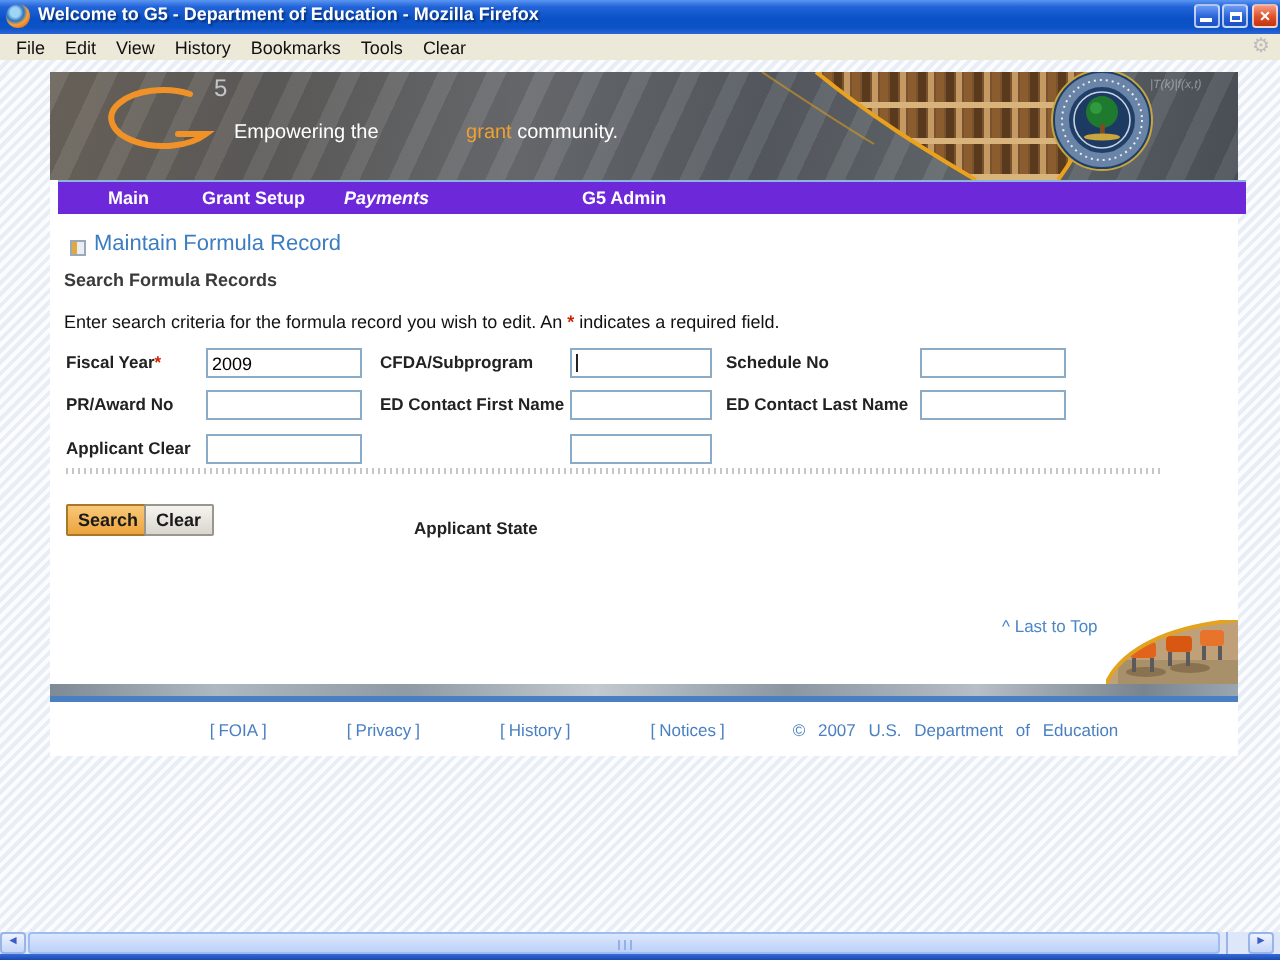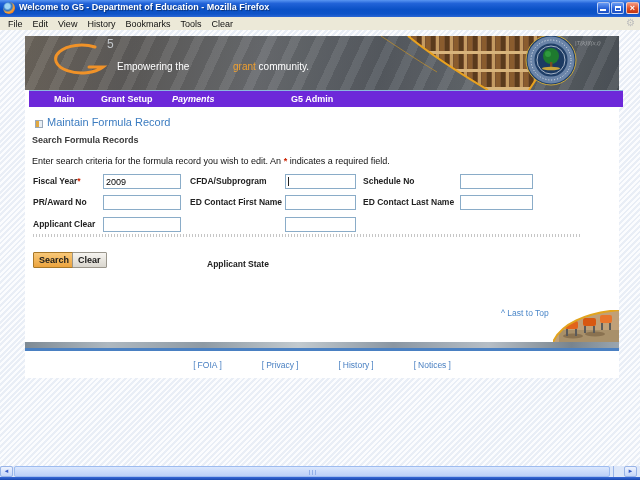--- a/index.html
+++ b/index.html
@@ -242,20 +242,21 @@
         </svg>
       </div>
 
       <div class="bar-silver"></div>
       <div class="bar-blue"></div>
       <div class="footer-links">
         <span class="grp"><span>[</span><a href="#">FOIA</a><span>]</span></span>
         <span class="grp"><span>[</span><a href="#">Privacy</a><span>]</span></span>
         <span class="grp"><span>[</span><a href="#">History</a><span>]</span></span>
         <span class="grp"><span>[</span><a href="#">Notices</a><span>]</span></span>
+        <span class="copy">© 2007 U.S. Department of Education</span>
       </div>
 
     </div>
   </div>
 
   <div class="hscroll">
     <span class="sb-btn" style="left:0;">◄</span>
     <span class="sb-thumb">
         <span class="sb-grip"></span>
       </span>

